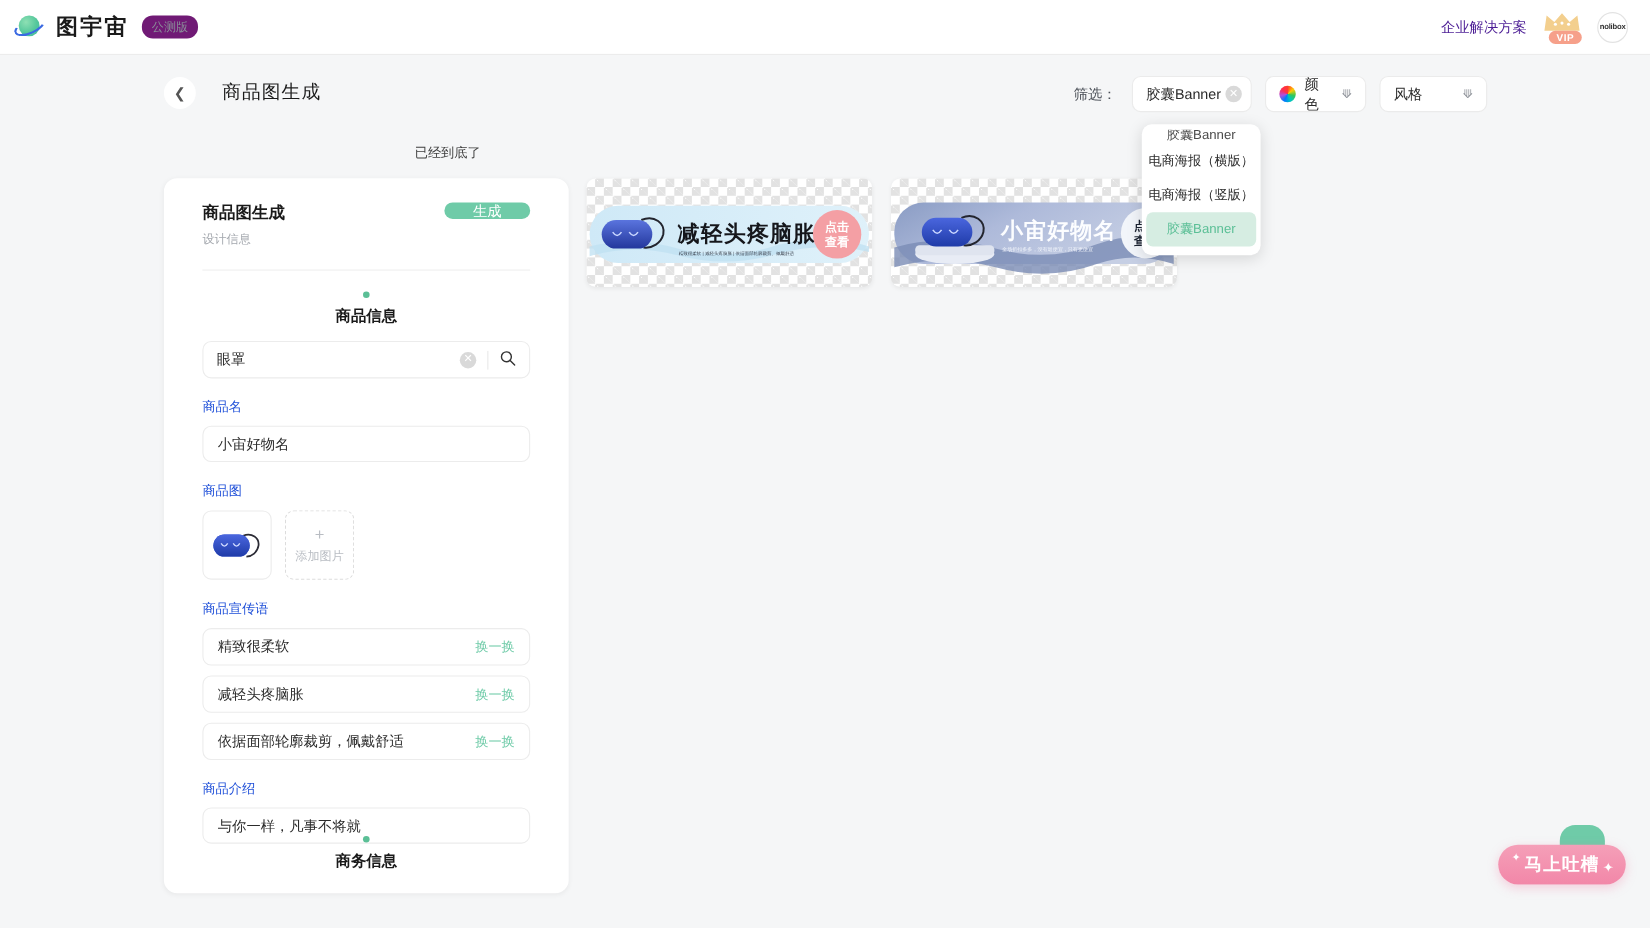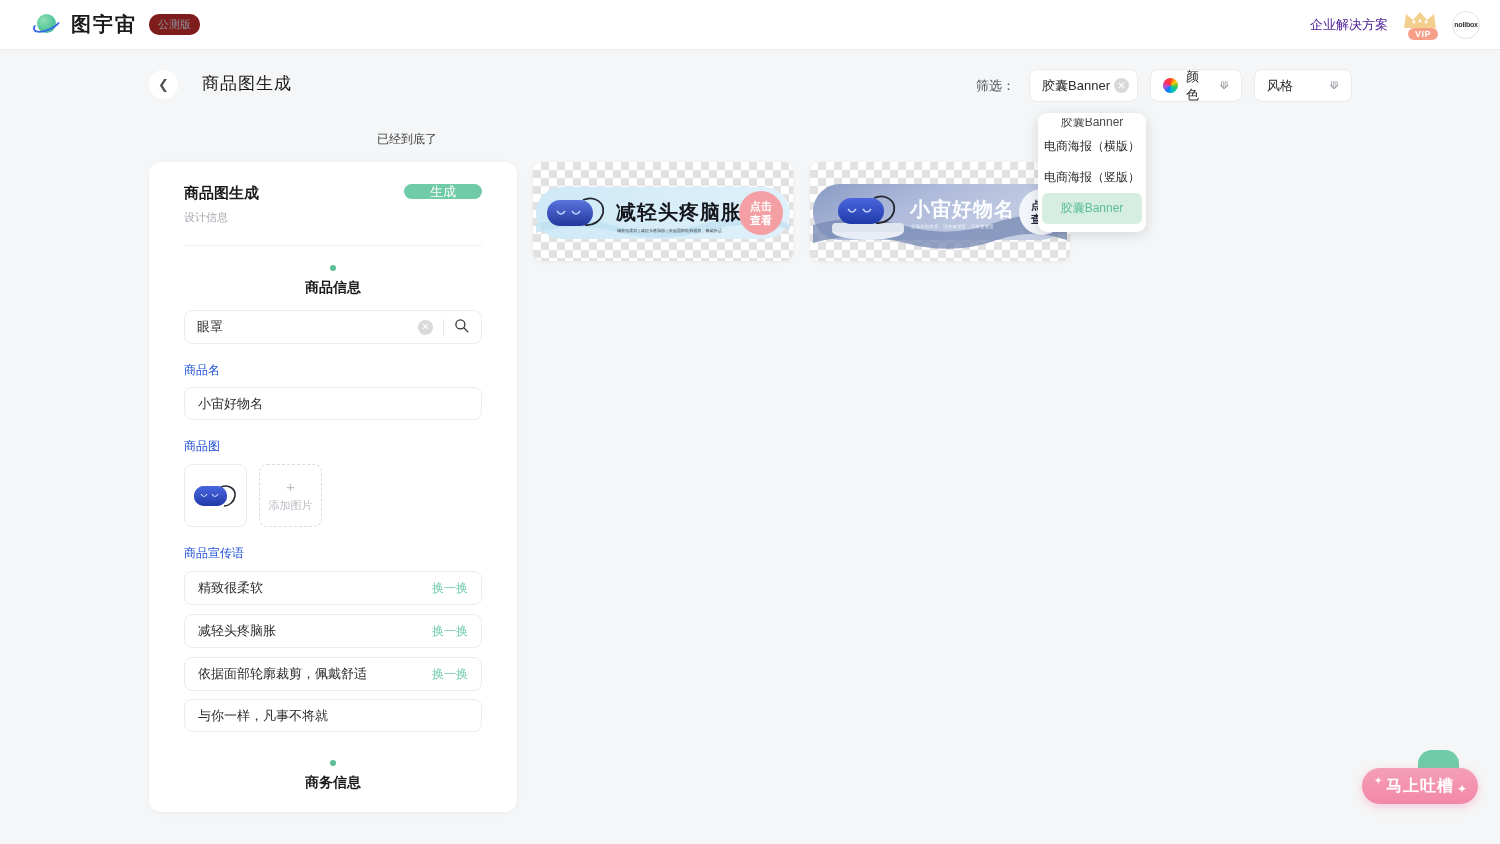--- a/index.html
+++ b/index.html
@@ -10,39 +10,39 @@
     overflow: hidden;
   }
   #app { position: relative; width: 1500px; height: 844px; }
 
   
   .topbar {
     position: absolute; top: 0; left: 0; width: 1500px; height: 50px;
     background: #fff; display: flex; align-items: center;
     border-bottom: 1px solid #ececec;
   }
-  .brand { display: flex; align-items: center; padding-left: 32px; }
+  .brand { display: flex; align-items: center; padding-left: 12px; }
   .planet { width: 30px; height: 28px; position: relative; }
   .planet .ball {
     position: absolute; left: 5px; top: 3px; width: 19px; height: 19px;
     border-radius: 50%;
     background: radial-gradient(circle at 35% 32%, #8ee0b4 0%, #54c79b 55%, #3fb6a4 100%);
   }
   .planet .ring {
     position: absolute; left: 0; top: 6px; width: 30px; height: 14px;
     border: 2.4px solid #3b6ae2; border-radius: 50%;
     transform: rotate(-24deg);
     border-top-color: transparent; border-right-color: transparent;
   }
   .brand-name {
     font-size: 20px; font-weight: 700; color: #1a1a1a;
     margin-left: 9px; letter-spacing: 2px;
   }
   .beta-chip {
-    margin-left: 12px; background: #7f1d1d; color: #8a8f99;
+    margin-left: 12px; background: #701a75; color: #8a8f99;
     font-size: 11px; padding: 3px 9px; border-radius: 10px;
   }
   .topbar-right {
     margin-left: auto; display: flex; align-items: center;
     padding-right: 20px; gap: 14px;
   }
   .enterprise-link { font-size: 13px; color: #4c1d95; }
   .vip-badge { position: relative; width: 36px; height: 30px; }
   .vip-crown {
     position: absolute; top: 0; left: 0; width: 36px; height: 20px;
@@ -341,20 +341,21 @@
       </div>
       <div class="slogan">
         <span>减轻头疼脑胀</span>
         <span class="swap">换一换</span>
       </div>
       <div class="slogan">
         <span>依据面部轮廓裁剪，佩戴舒适</span>
         <span class="swap">换一换</span>
       </div>
 
+      <div class="fld-label">商品介绍</div>
       <div class="fld-input">与你一样，凡事不将就</div>
     </div>
 
     <div class="panel-bottom">
       <div class="sec-title" style="margin-top:0">
         <span class="dot"></span>
         <span>商务信息</span>
       </div>
     </div>
   </div>

